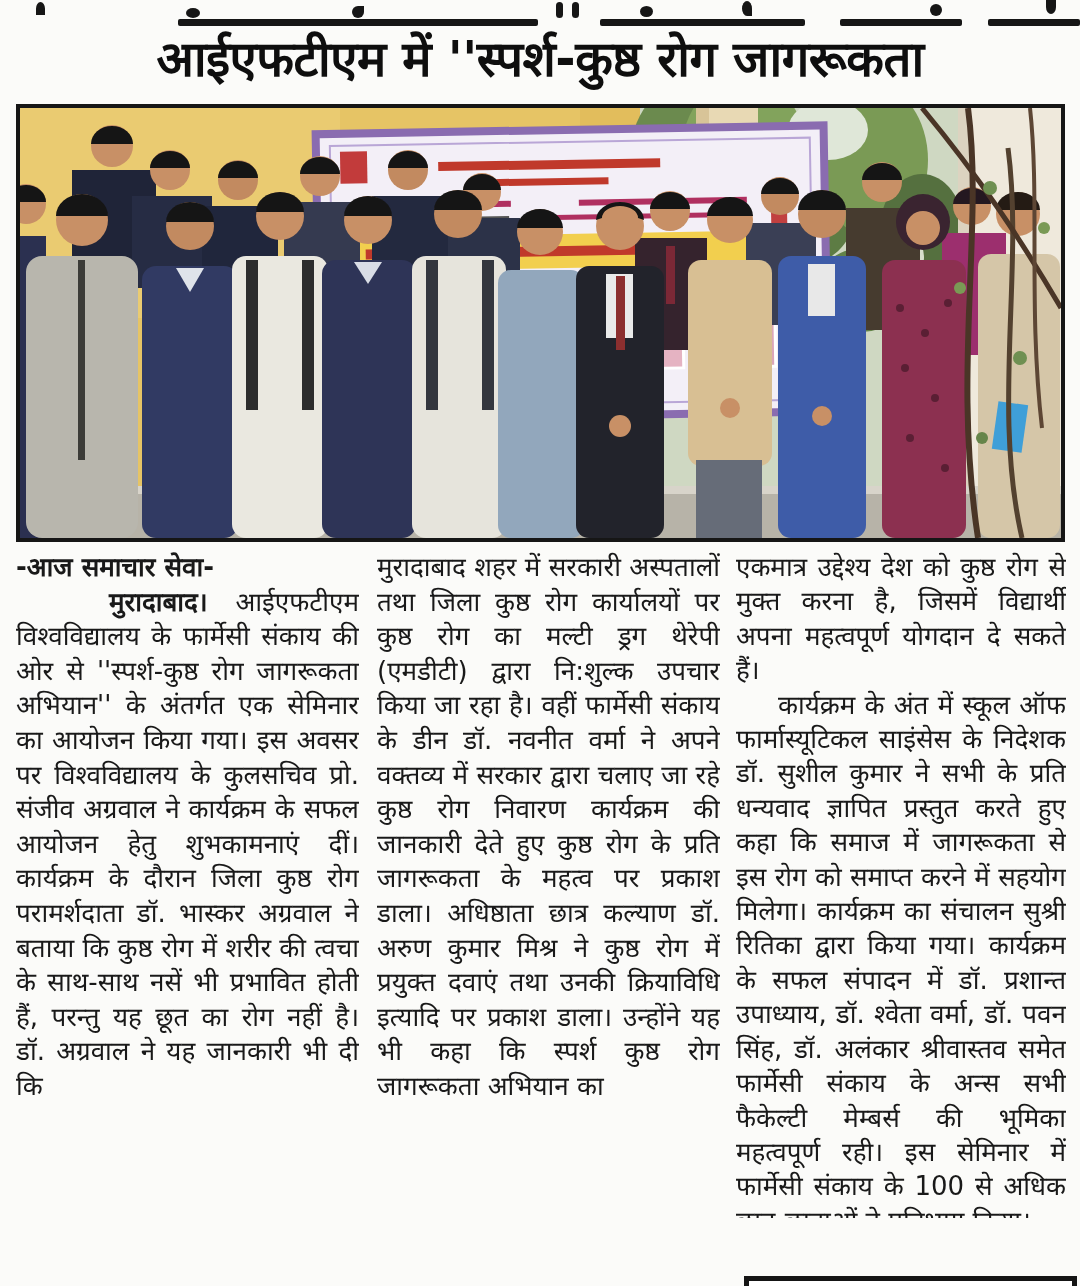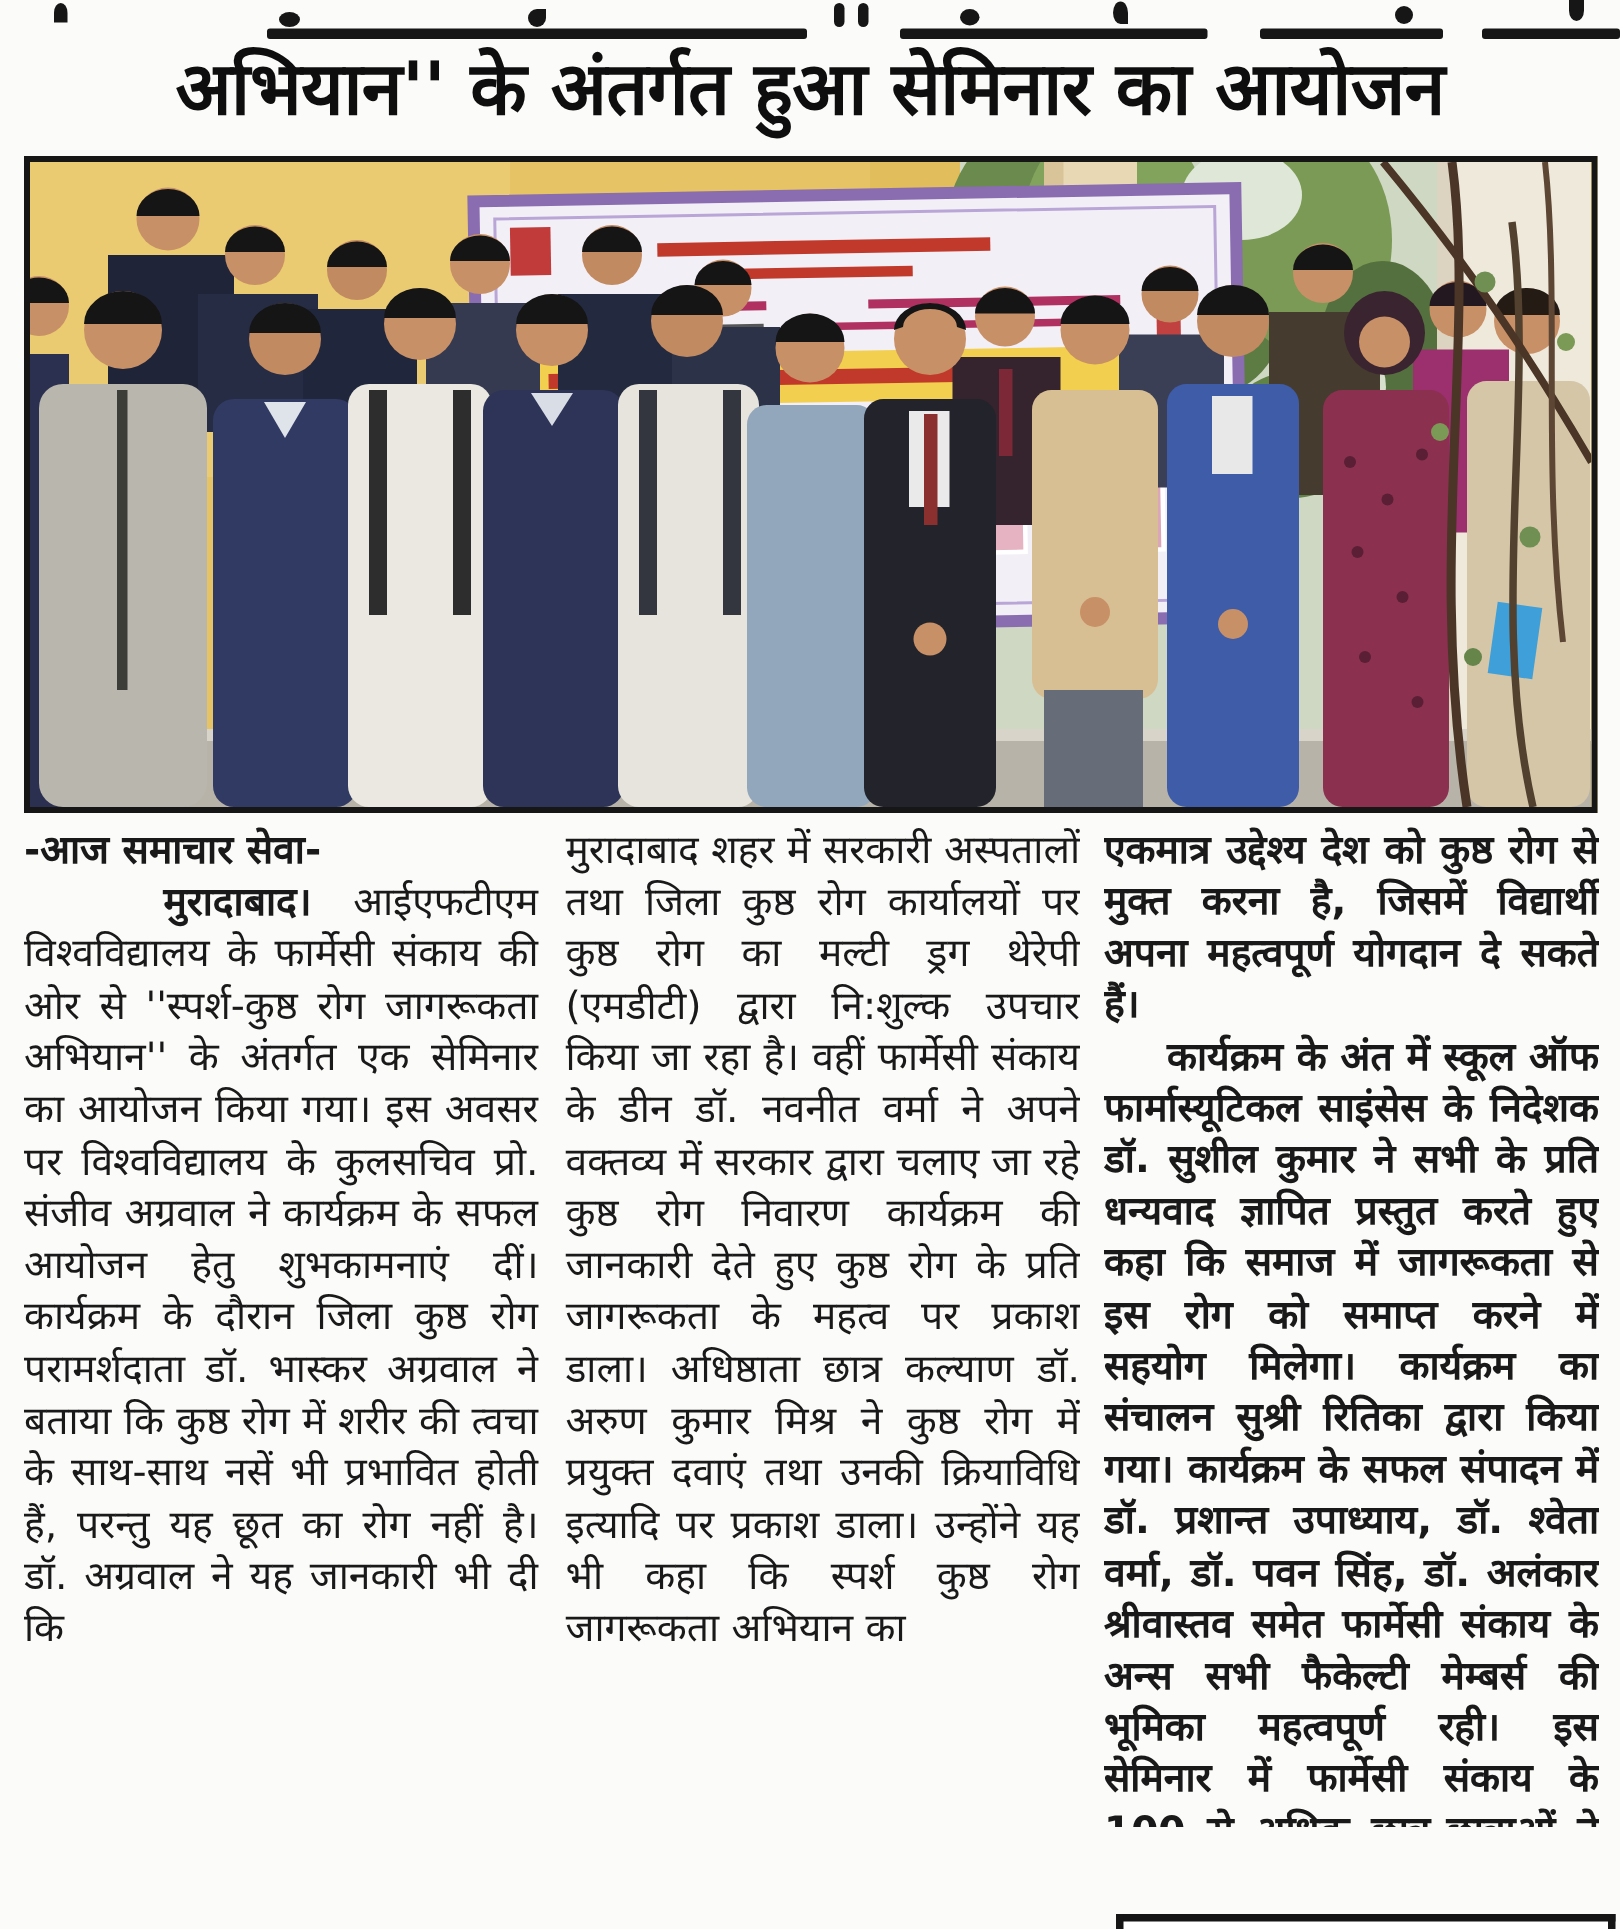--- a/index.html
+++ b/index.html
@@ -51,21 +51,21 @@
 
   
   .body-wrap{
     display:flex;
     gap:16px;
     padding:8px 14px 0 16px;
   }
   .left-wrap{width:704px;flex:0 0 auto;display:flex;flex-direction:column;}
   .cols2{display:flex;gap:18px;height:556px;overflow:hidden;}
   .col{width:343px;flex:0 0 auto;overflow:hidden;}
-  .col3{flex:1 1 auto;overflow:hidden;height:668px;font-weight:bold;}
+  .col3{flex:1 1 auto;overflow:hidden;height:668px;}
   .col p{margin:0;font-size:26px;line-height:34.6px;text-align:justify;color:#191919;}
   .col3 p{margin:0;font-size:26px;line-height:34.4px;text-align:justify;color:#191919;}
   .byline{font-weight:700;text-align:center;font-size:27px;line-height:36px;margin:0;color:#111;}
   .dateline{font-weight:700;margin-left:43px;}
   .p-indent{text-indent:50px;}
   .p-indent2{text-indent:42px;}
 
   
   .sub-headline{
     font-size:37px;font-weight:700;text-align:center;
@@ -100,21 +100,21 @@
   <span class="frag t3"></span>
   <span class="frag t4"></span>
   <span class="frag t5"></span>
   <span class="frag t6"></span>
   <span class="frag t7"></span>
   <span class="frag t8"></span>
   <span class="frag t9"></span>
 </div>
 
 <div class="headline">
-  <div>अभियान'' के अंतर्गत हुआ सेमिनार का आयोजन</div>
+  <div>आईएफटीएम में ''स्पर्श-कुष्ठ रोग जागरूकता</div>
 </div>
 
 <div class="photo-frame">
   <svg width="1041" height="430" viewBox="0 0 1041 430">
 
     <g>
       <rect x="0" y="0" width="1041" height="430" fill="#e6c465"></rect>
       <rect x="0" y="0" width="320" height="210" fill="#eed27e" opacity="0.5"></rect>
       <rect x="560" y="0" width="130" height="430" fill="#e2bd5c"></rect>
     </g>

